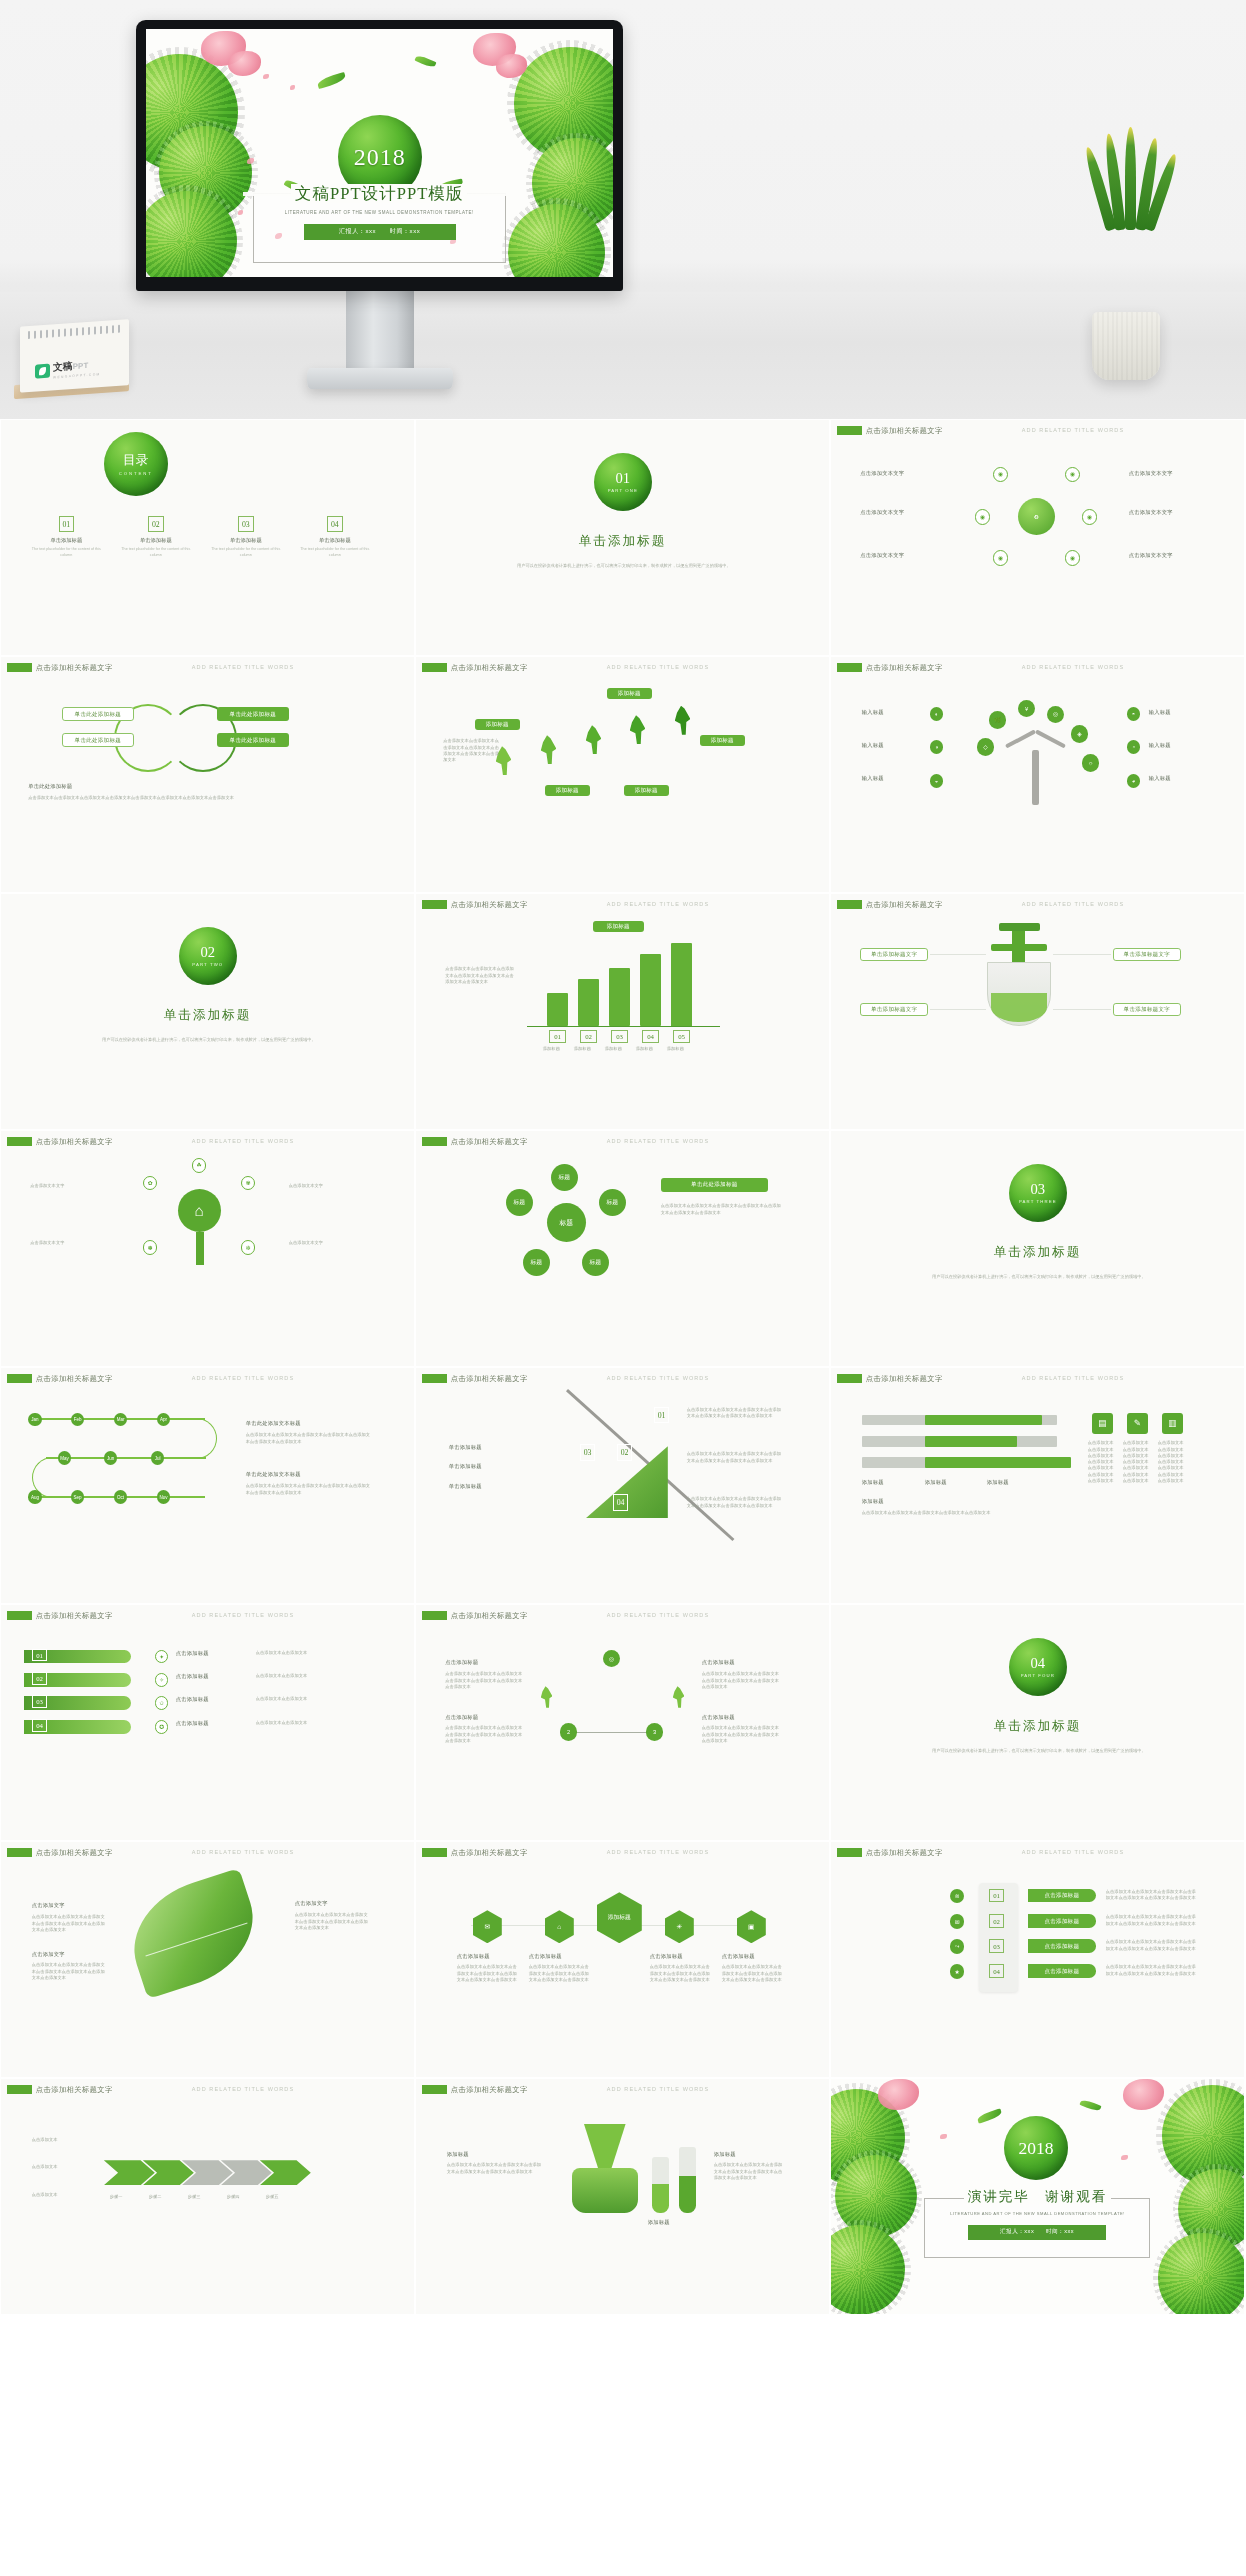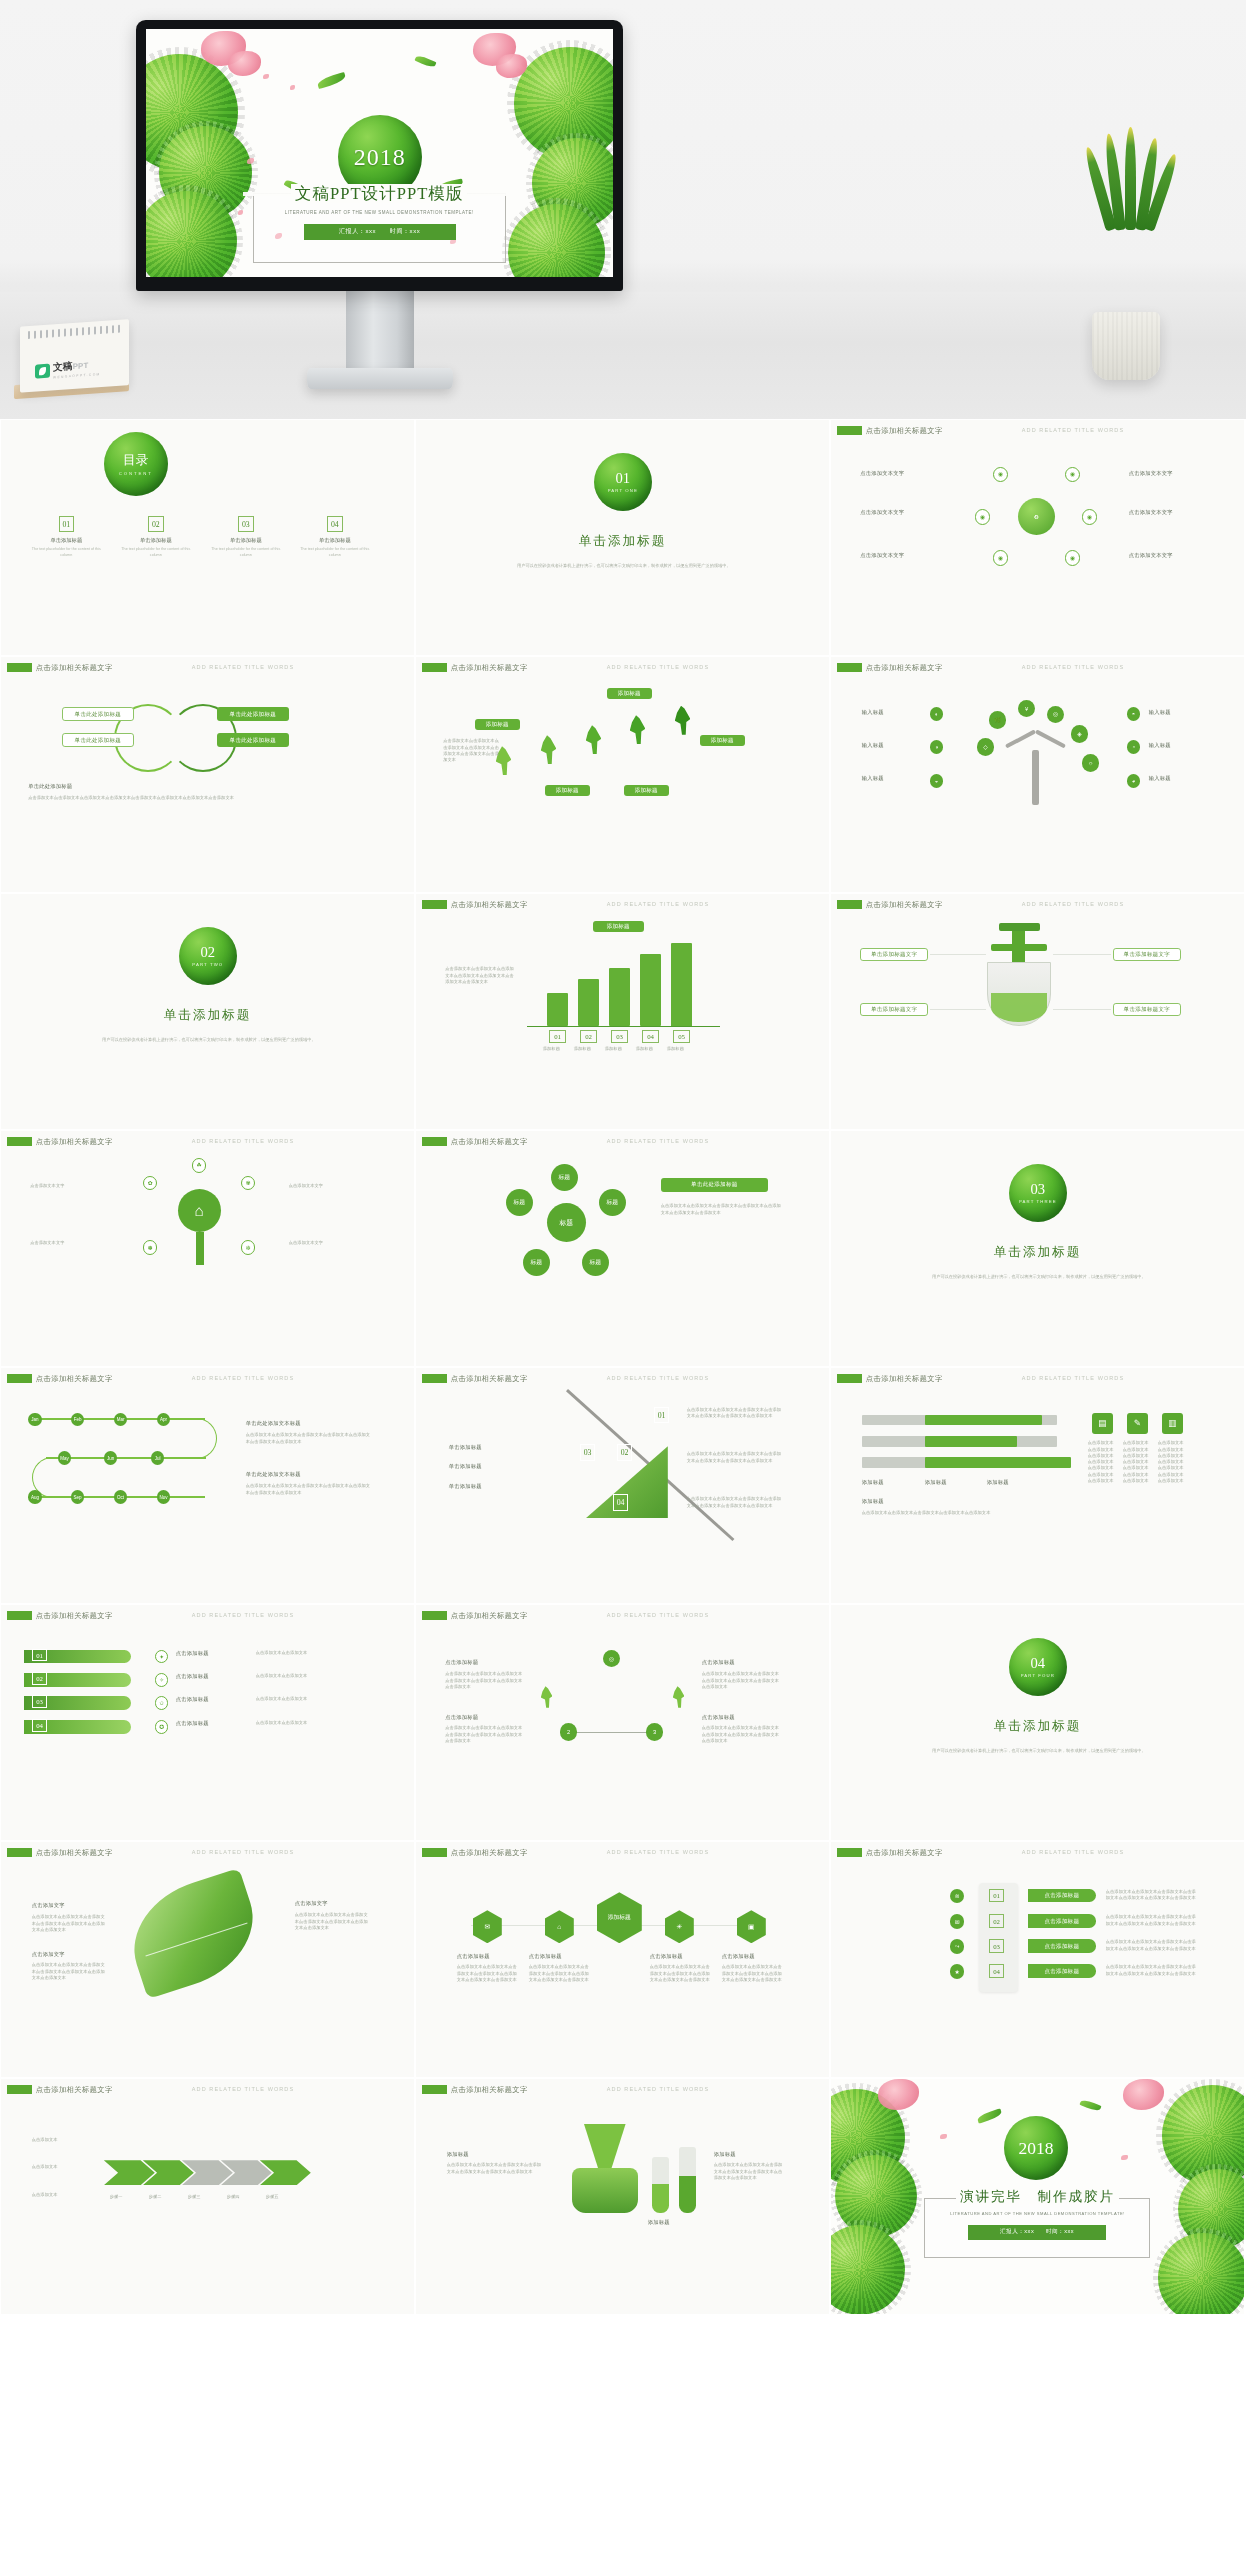--- a/index.html
+++ b/index.html
@@ -1039,21 +1039,21 @@
       <div class="flora leaf" style="left:146px;top:33px;width:25px;height:7.8px;transform:rotate(-18deg);"></div>
       <div class="flora leaf" style="left:249px;top:23.4px;width:21.4px;height:6.8px;transform:rotate(22deg);"></div>
       <div class="flora petal" style="left:109px;top:55px;width:6.8px;height:4.9px;"></div>
       <div class="flora petal" style="left:290px;top:76px;width:6.8px;height:4.9px;"></div>
 
       <div class="close-sphere">
         <span class="y">2018</span>
       </div>
       <div class="close-frame"></div>
       <div class="close-main">
-        <span>演讲完毕　制作成胶片</span>
+        <span>演讲完毕　谢谢观看</span>
       </div>
       <div class="close-sub">LITERATURE AND ART OF THE NEW SMALL DEMONSTRATION TEMPLATE!</div>
       <div class="close-bar">
         <span>汇报人：xxx</span>
         <span>时间：xxx</span>
       </div>
     </div>
   </div>
 
 </div>

